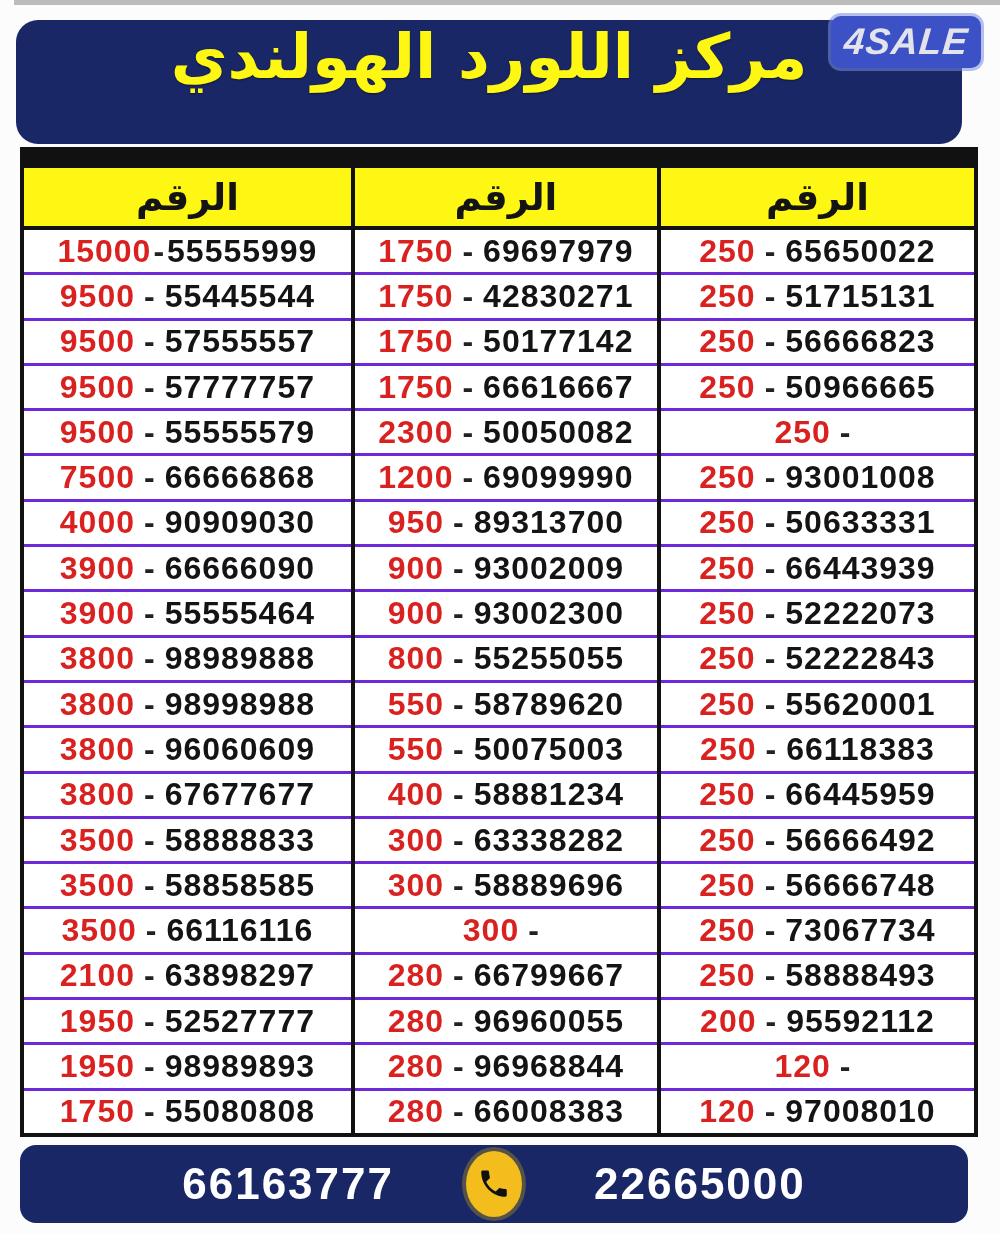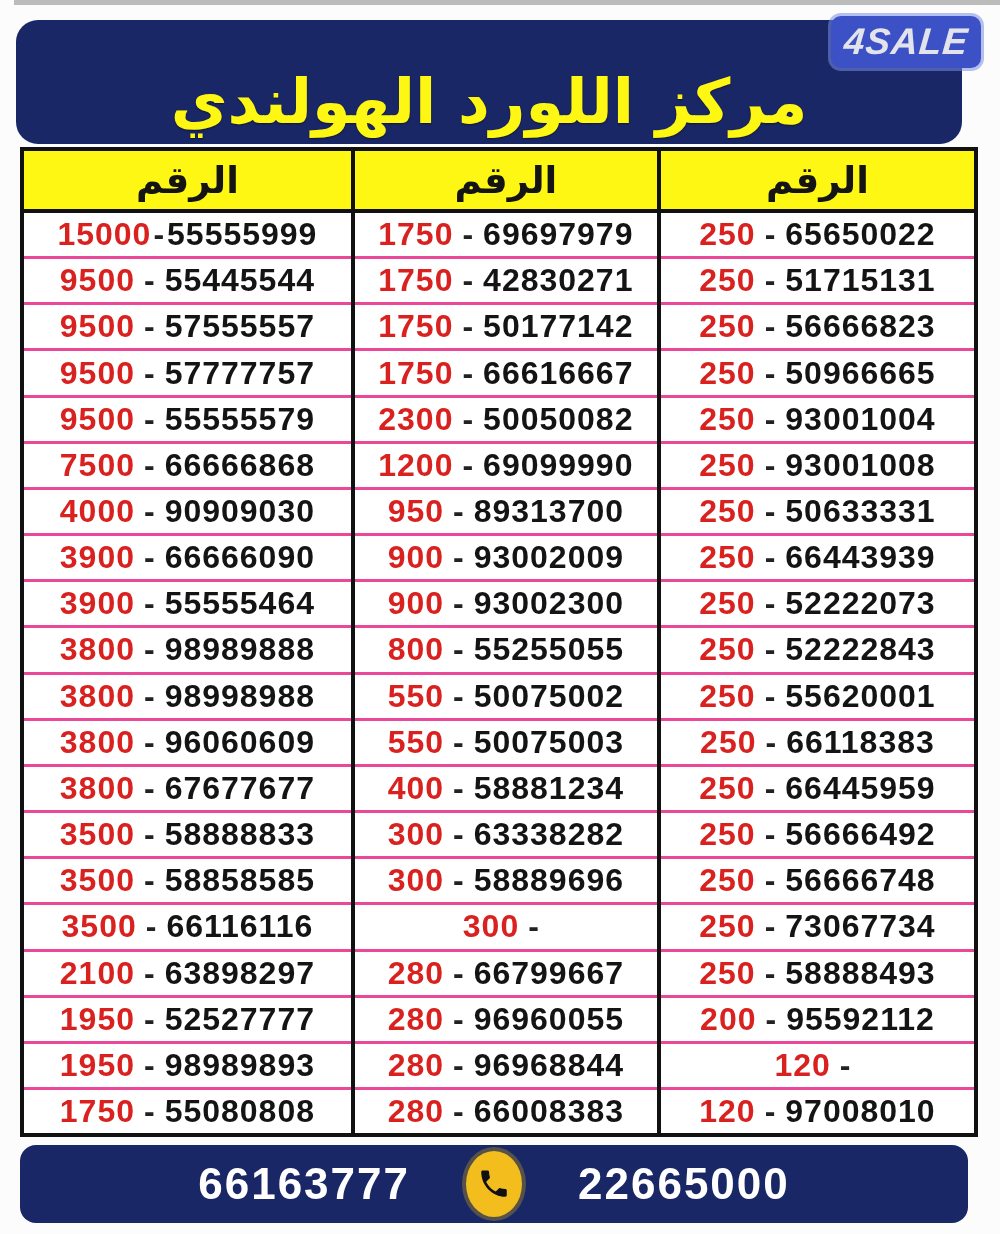--- a/index.html
+++ b/index.html
@@ -9,21 +9,21 @@
     font-family:"Liberation Sans", sans-serif;
   }
   .top-strip {
     position:absolute; top:0; left:14px; right:0; height:5px;
     background:#bcbcbc;
   }
   
   .title-bar {
     position:absolute; left:16px; top:20px; width:946px; height:124px;
     background:#1a2766; border-radius:22px;
-    display:flex; align-items:flex-end; justify-content:center;
+    display:flex; align-items:flex-start; justify-content:center;
   }
   .title-text {
     direction:rtl; color:#fdf713; font-weight:bold; font-size:62px;
     font-family:"DejaVu Sans", sans-serif;
     text-shadow:0 1px 2px rgba(0,0,0,0.45);
     padding-bottom:6px;
   }
   
   .logo-badge {
     position:absolute; top:16px; left:831px; width:150px; height:52px;
@@ -35,47 +35,47 @@
     font-style:italic; font-weight:bold; font-size:37px; color:#e3e3ec;
     letter-spacing:1px; transform:skewX(-5deg);
     font-family:"Liberation Sans", sans-serif;
   }
   
   .numbers-table {
     position:absolute; left:20px; top:147px; width:958px; height:990px;
     border:4px solid #111; background:#111;
     display:flex; flex-direction:row; box-sizing:border-box;
   }
-  .col { display:flex; flex-direction:column; background:#fff; }
+  .col { display:flex; flex-direction:column; background:#fff;margin-top:17px; }
   .col-left   { flex:0 0 34.4%; }
   .col-middle { flex:0 0 31.8%; border-left:4px solid #111; border-right:4px solid #111; }
   .col-right  { flex:1 1 auto; }
   .col-header {
     height:58px; background:#fdf713; border-bottom:4px solid #111;
     display:flex; align-items:center; justify-content:center;
     font-family:"DejaVu Sans", sans-serif; direction:rtl;
     font-weight:bold; font-size:37px; color:#141414; flex:0 0 auto;
   }
   .col-body { flex:1 1 auto; display:flex; flex-direction:column; }
   .row {
     flex:1 1 auto; display:flex; align-items:center; justify-content:center;
-    border-bottom:3px solid #ec4899; background:#fff;
+    border-bottom:3px solid #6d28d9; background:#fff;
     font-size:32px; font-weight:bold; letter-spacing:1px; color:#141414;
   }
   .row:last-child { border-bottom:none; }
   .price { color:#d92220; margin-right:9px; }
   .dash  { color:#222222; margin-right:9px; }
   .row.tight .price { margin-right:2px; }
   .row.tight .dash  { margin-right:2px; }
   .number { color:#141414; }
   
   .footer-bar {
     position:absolute; left:20px; top:1145px; width:948px; height:78px;
     background:#1a2766; border-radius:16px;
-    display:flex; align-items:center; justify-content:center; gap:52px;
+    display:flex; align-items:center; justify-content:center; gap:68px;
   }
   .footer-number {
     color:#ffffff; font-size:44px; font-weight:bold; letter-spacing:2px;
   }
   .phone-icon-circle {
     width:64px; height:74px; border-radius:50%;
     background:#f2bd1d; border:4px solid #56524a;
     display:flex; align-items:center; justify-content:center;
     box-sizing:border-box; flex:0 0 auto;
   }
@@ -250,21 +250,21 @@
             <span class="number">93002300</span>
           </div>
           <div class="row">
             <span class="price">800</span>
             <span class="dash">-</span>
             <span class="number">55255055</span>
           </div>
           <div class="row">
             <span class="price">550</span>
             <span class="dash">-</span>
-            <span class="number">50075002</span>
+            <span class="number">58789620</span>
           </div>
           <div class="row">
             <span class="price">550</span>
             <span class="dash">-</span>
             <span class="number">50075003</span>
           </div>
           <div class="row">
             <span class="price">400</span>
             <span class="dash">-</span>
             <span class="number">58881234</span>
@@ -324,21 +324,20 @@
             <span class="number">56666823</span>
           </div>
           <div class="row">
             <span class="price">250</span>
             <span class="dash">-</span>
             <span class="number">50966665</span>
           </div>
           <div class="row">
             <span class="price">250</span>
             <span class="dash">-</span>
-            <span class="number">93001004</span>
           </div>
           <div class="row">
             <span class="price">250</span>
             <span class="dash">-</span>
             <span class="number">93001008</span>
           </div>
           <div class="row">
             <span class="price">250</span>
             <span class="dash">-</span>
             <span class="number">50633331</span>

